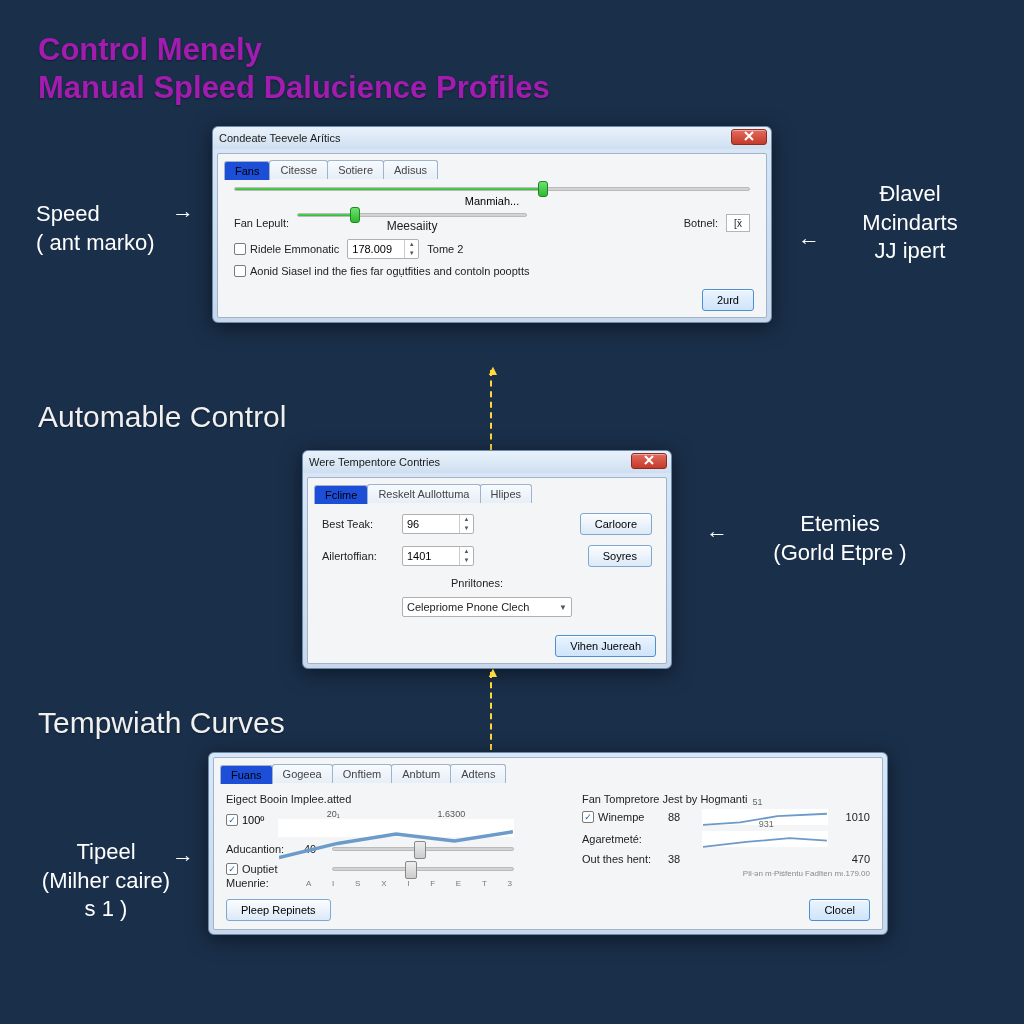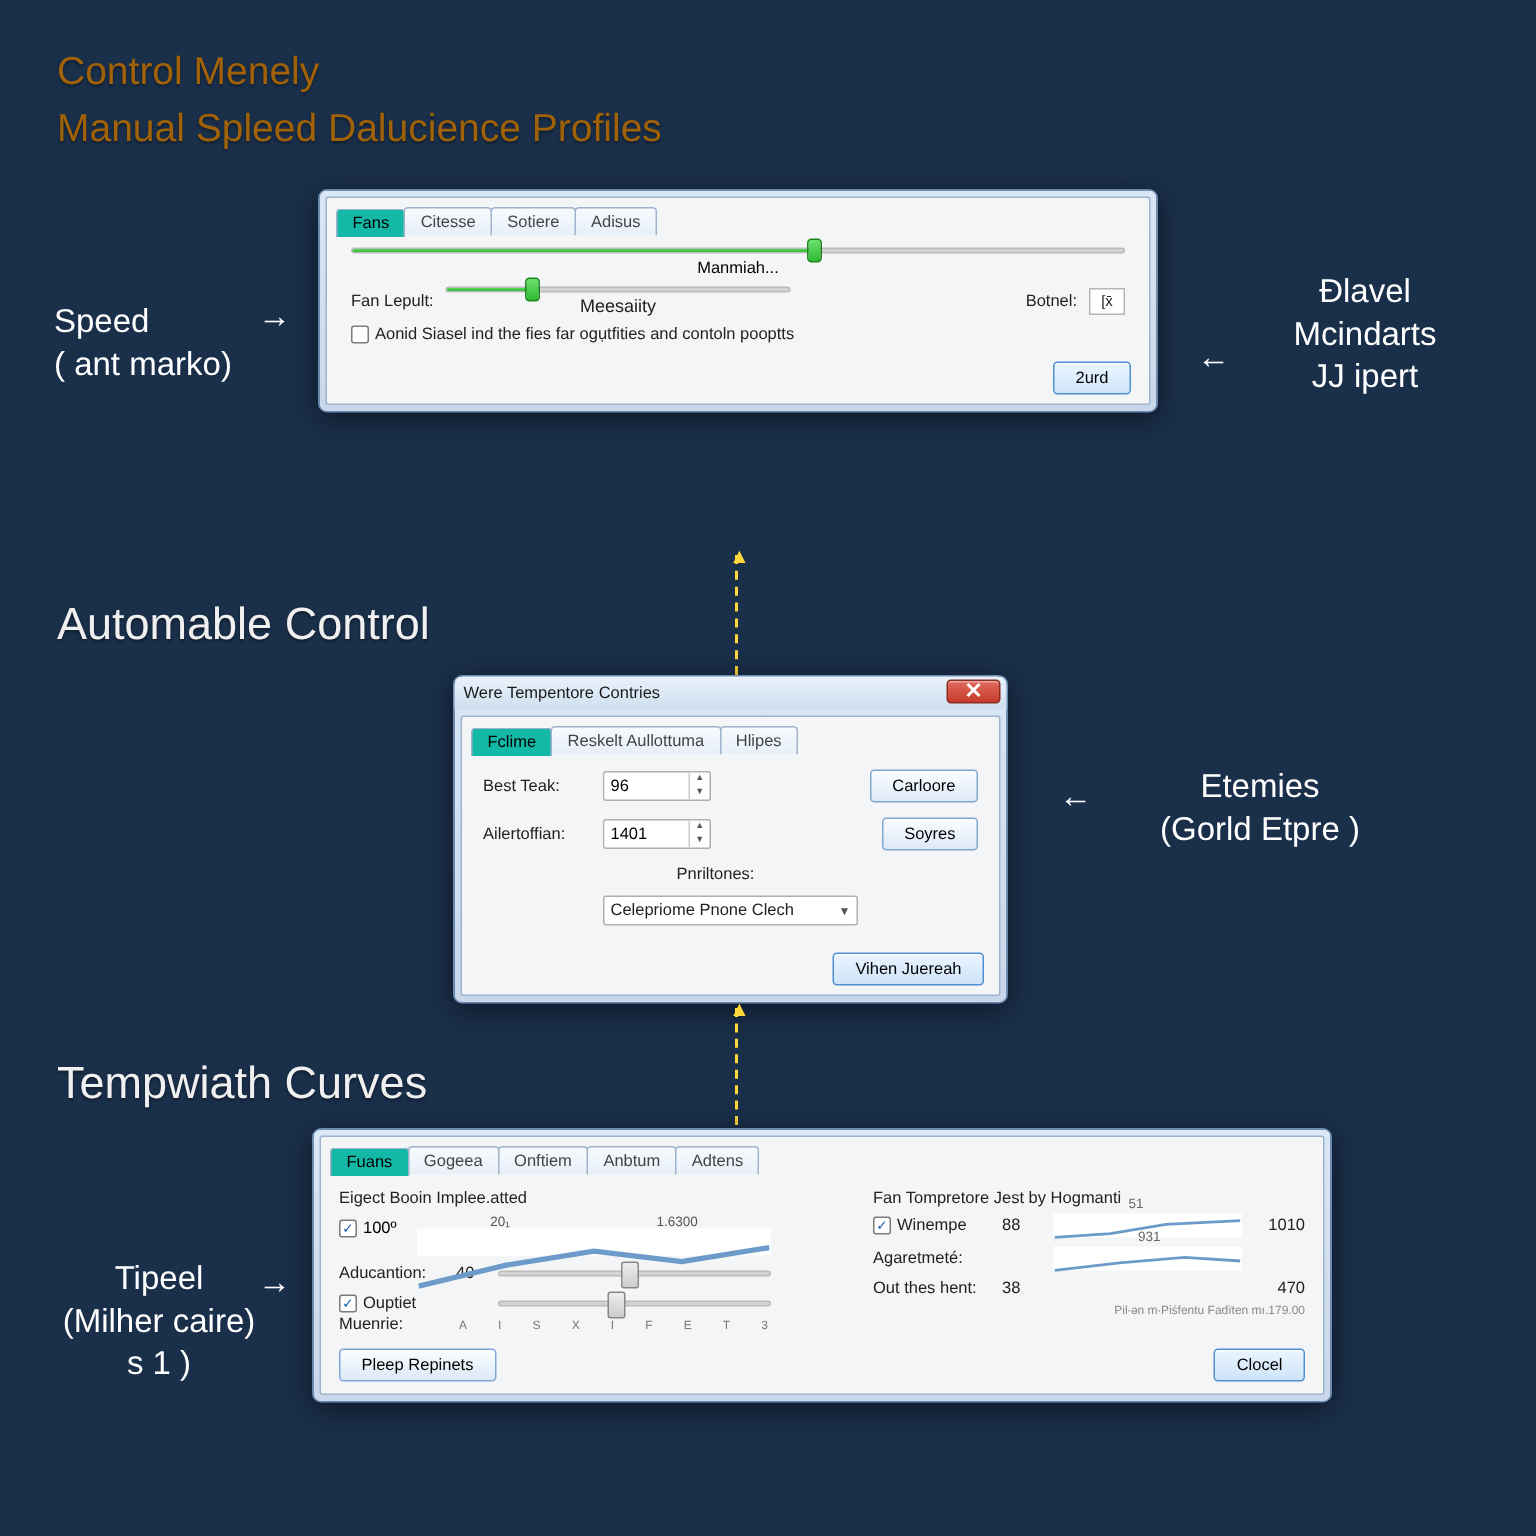--- a/index.html
+++ b/index.html
@@ -6,21 +6,21 @@
   body {
     width: 1024px;
     height: 1024px;
     background: linear-gradient(to bottom, #1a2f4a, #1a2f4a);
     font-family: "Segoe UI", Tahoma, sans-serif;
     position: relative;
     overflow: hidden;
   }
 
   
-  .heading { position: absolute; color: #a16207; font-weight: 400; font-size: 26px; text-shadow: 0 1px 2px rgba(0,0,0,.4); }
+  .heading { position: absolute; color: #a21caf; font-weight: 700; font-size: 31px; text-shadow: 0 1px 2px rgba(0,0,0,.4); }
   .subheading { position: absolute; color: #f0f0f0; font-weight: 400; font-size: 30px; text-shadow: 0 1px 2px rgba(0,0,0,.4);}
   .sidelabel { position: absolute; color: #fff; font-size: 22px; text-align: center; line-height: 1.3; }
 
   
   .win {
     position: absolute;
     border-radius: 6px;
     background: linear-gradient(to bottom, #d9e7f7, #c8d8ea);
     box-shadow: 0 4px 20px rgba(0,0,0,.5);
     border: 1px solid #6a8bb0;
@@ -54,21 +54,21 @@
     padding: 6px;
   }
   .tabstrip { display: flex; gap: 0; margin-bottom: 6px; }
   .tab {
     font-size: 11px; padding: 3px 10px;
     border: 1px solid #9fb3cc; border-bottom: none;
     background: linear-gradient(to bottom, #f7fbff, #e6eef7);
     border-radius: 3px 3px 0 0;
     margin-right: -1px;
   }
-  .tab.active { background: #14b8a6; position: relative; top: 1px; }
+  .tab.active { background: #1d4ed8; position: relative; top: 1px; }
   .tab.inactive { color: #444; }
 
   .btn {
     font-size: 11px;
     padding: 4px 14px;
     border: 1px solid #7fa7d4;
     border-radius: 3px;
     background: linear-gradient(to bottom, #fafdff, #dce9f7);
     box-shadow: inset 0 1px 0 #fff;
   }
@@ -133,20 +133,30 @@
 <div class="arrow-solid" style="left:172px; top:198px;">→</div>
 
 <div class="sidelabel" style="left:830px; top:180px; width:160px;">
   <span>Đlavel</span><br>
   <span>Mcindarts</span><br>
   <span>JJ ipert</span>
 </div>
 <div class="arrow-solid" style="left:798px; top:225px;">←</div>
 
 <div class="win" style="left:212px; top:126px; width:560px;">
+  <div class="titlebar">
+    <span>Condeate Teevele Arítics</span>
+    <div class="closebtn">
+      <span>
+      <svg viewBox="0 0 10 10">
+            <path d="M1 1 L9 9 M9 1 L1 9" stroke="#fff" stroke-width="2"></path>
+          </svg>
+      </span>
+    </div>
+  </div>
   <div class="clientarea">
     <div class="tabstrip">
       <div class="tab active">Fans</div>
       <div class="tab inactive">Citesse</div>
       <div class="tab inactive">Sotiere</div>
       <div class="tab inactive">Adisus</div>
     </div>
 
     <div style="margin:8px 10px 2px 10px;">
       <div class="slider-track" style="width:100%;">
@@ -162,20 +172,34 @@
         <div class="slider-track" style="width:230px;">
           <div class="slider-fill" style="width:25%;"></div>
           <div class="slider-thumb" style="left:calc(25% - 5px);"></div>
         </div>
         <div style="text-align:center; font-size:12px; margin-top:2px; width:230px;">Meesaiity</div>
       </div>
       <span class="label">Botnel:</span>
       <span class="tiny-spinner">[x̄</span>
     </div>
 
+    <div class="row" style="margin:6px 10px;">
+      <label class="checkbox">
+        <span class="box"></span>
+          <span>Ridele Emmonatic</span>
+      </label>
+      <span class="spinner">
+        <input value="178.009" style="">
+        <span class="spinbtns">
+            <div>▲</div>
+            <div>▼</div>
+          </span>
+      </span>
+      <span class="label">Tome 2</span>
+    </div>
     <div class="row" style="margin:4px 10px 8px 10px;">
       <label class="checkbox">
         <span class="box"></span>
           <span>Aonid Siasel ind the fies far ogụtfities and contoln pooptts</span>
       </label>
     </div>
     <div style="text-align:right; padding:4px 6px 0 0;">
       <button class="btn accent">2urd</button>
     </div>
   </div>

